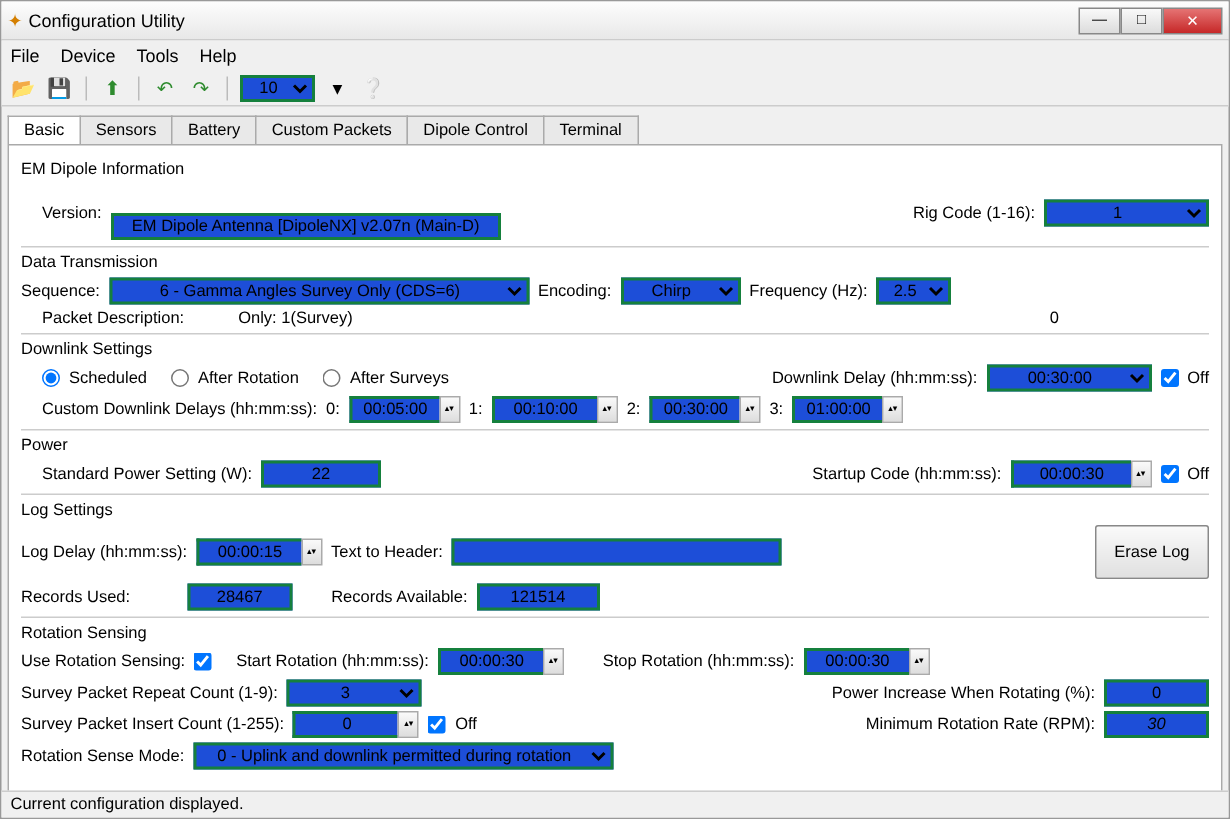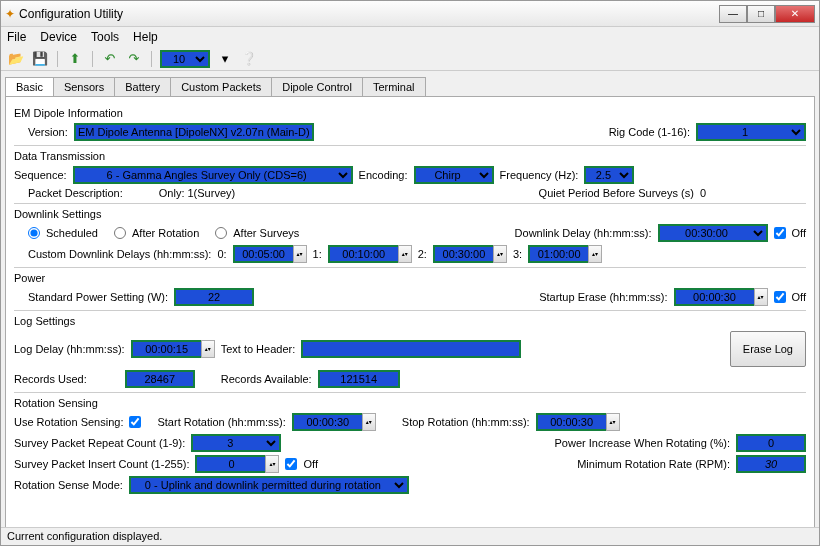--- a/index.html
+++ b/index.html
@@ -82,41 +82,40 @@
     <div class="tab">Custom Packets</div>
     <div class="tab">Dipole Control</div>
     <div class="tab">Terminal</div>
   </div>
 
   <div class="panel">
 
     <div class="group-title">EM Dipole Information</div>
     <div class="row indent">
       <label class="lbl">Version:</label>
-      <input type="text" style="width: 240px;" value="EM Dipole Antenna [DipoleNX] v2.07n (Main-D)">
+      <input type="text" style="width: 260px; margin-top: 19px;" value="EM Dipole Antenna [DipoleNX] v2.07n (Main-D)">
       <div class="spacer"></div>
       <label class="lbl">Rig Code (1-16):</label>
       <select style="width:110px;"><option>1</option></select>
     </div>
     <div class="hr"></div>
 
     <div class="group-title">Data Transmission</div>
     <div class="row">
       <label class="lbl">Sequence:</label>
       <select style="width:280px;"><option>6 - Gamma Angles Survey Only (CDS=6)</option></select>
       <label class="lbl">Encoding:</label>
       <select style="width:80px;"><option>Chirp</option></select>
       <label class="lbl">Frequency (Hz):</label>
       <select style="width:50px;"><option>2.5</option></select>
     </div>
     <div class="row indent">
       <label class="lbl">Packet Description:</label>
       <span style="margin-left:30px;">Only: 1(Survey)</span>
       <div class="spacer"></div>
-      <label class="lbl">Quiet Period Before Surveys (s)</label>
       <span style="margin-right:100px;">0</span>
     </div>
     <div class="hr"></div>
 
     <div class="group-title">Downlink Settings</div>
     <div class="row indent">
       <input type="radio" class="checkbox" checked="" style="">
       <label class="lbl">Scheduled</label>
       <input type="radio" class="checkbox" style="margin-left: 10px;">
       <label class="lbl">After Rotation</label>
@@ -151,21 +150,21 @@
           <div class="spinbtn">▴▾</div>
         </span>
     </div>
     <div class="hr"></div>
 
     <div class="group-title">Power</div>
     <div class="row indent">
       <label class="lbl">Standard Power Setting (W):</label>
       <input type="text" style="width: 80px;" value="22">
       <div class="spacer"></div>
-      <label class="lbl">Startup Erase (hh:mm:ss):</label>
+      <label class="lbl">Startup Code (hh:mm:ss):</label>
       <span class="spin">
           <input type="text" style="width: 80px;" value="00:00:30">
           <div class="spinbtn">▴▾</div>
         </span>
       <input type="checkbox" class="checkbox" checked="" style="">
       <label class="lbl">Off</label>
     </div>
     <div class="hr"></div>
 
     <div class="group-title">Log Settings</div>

